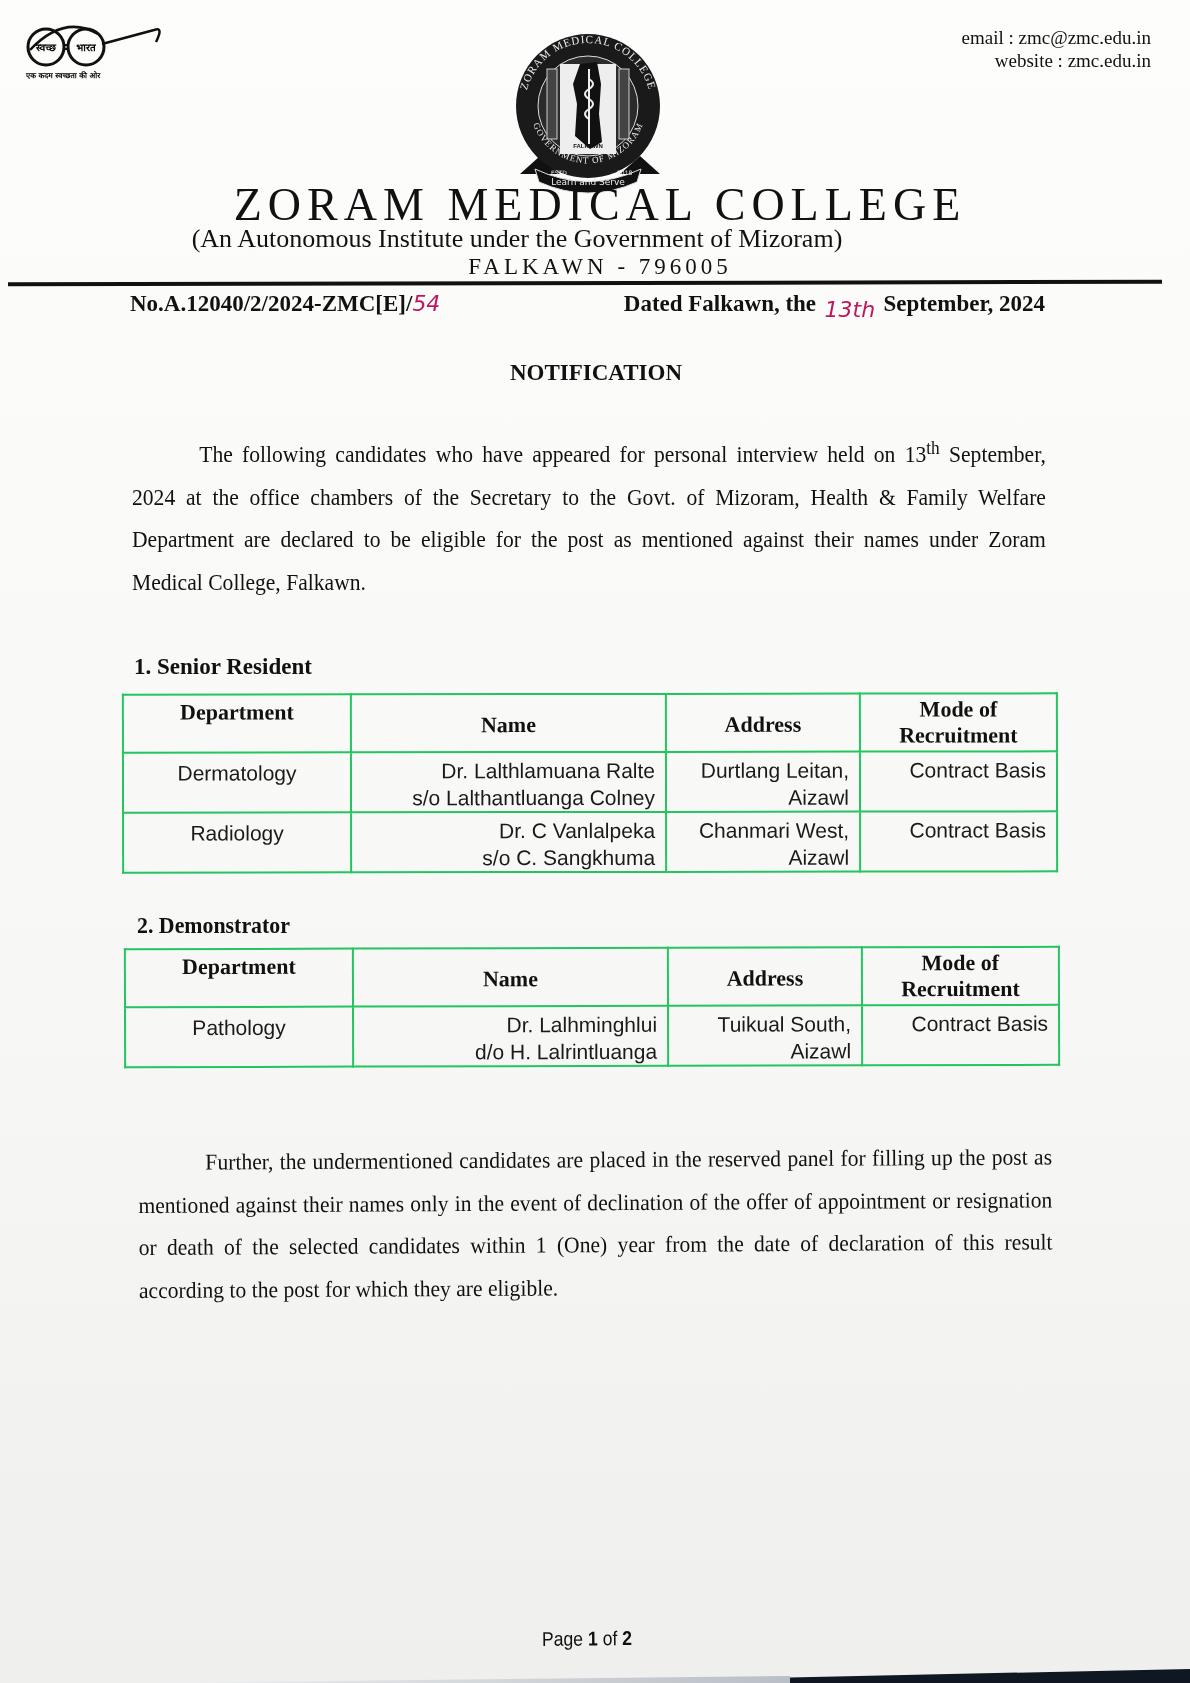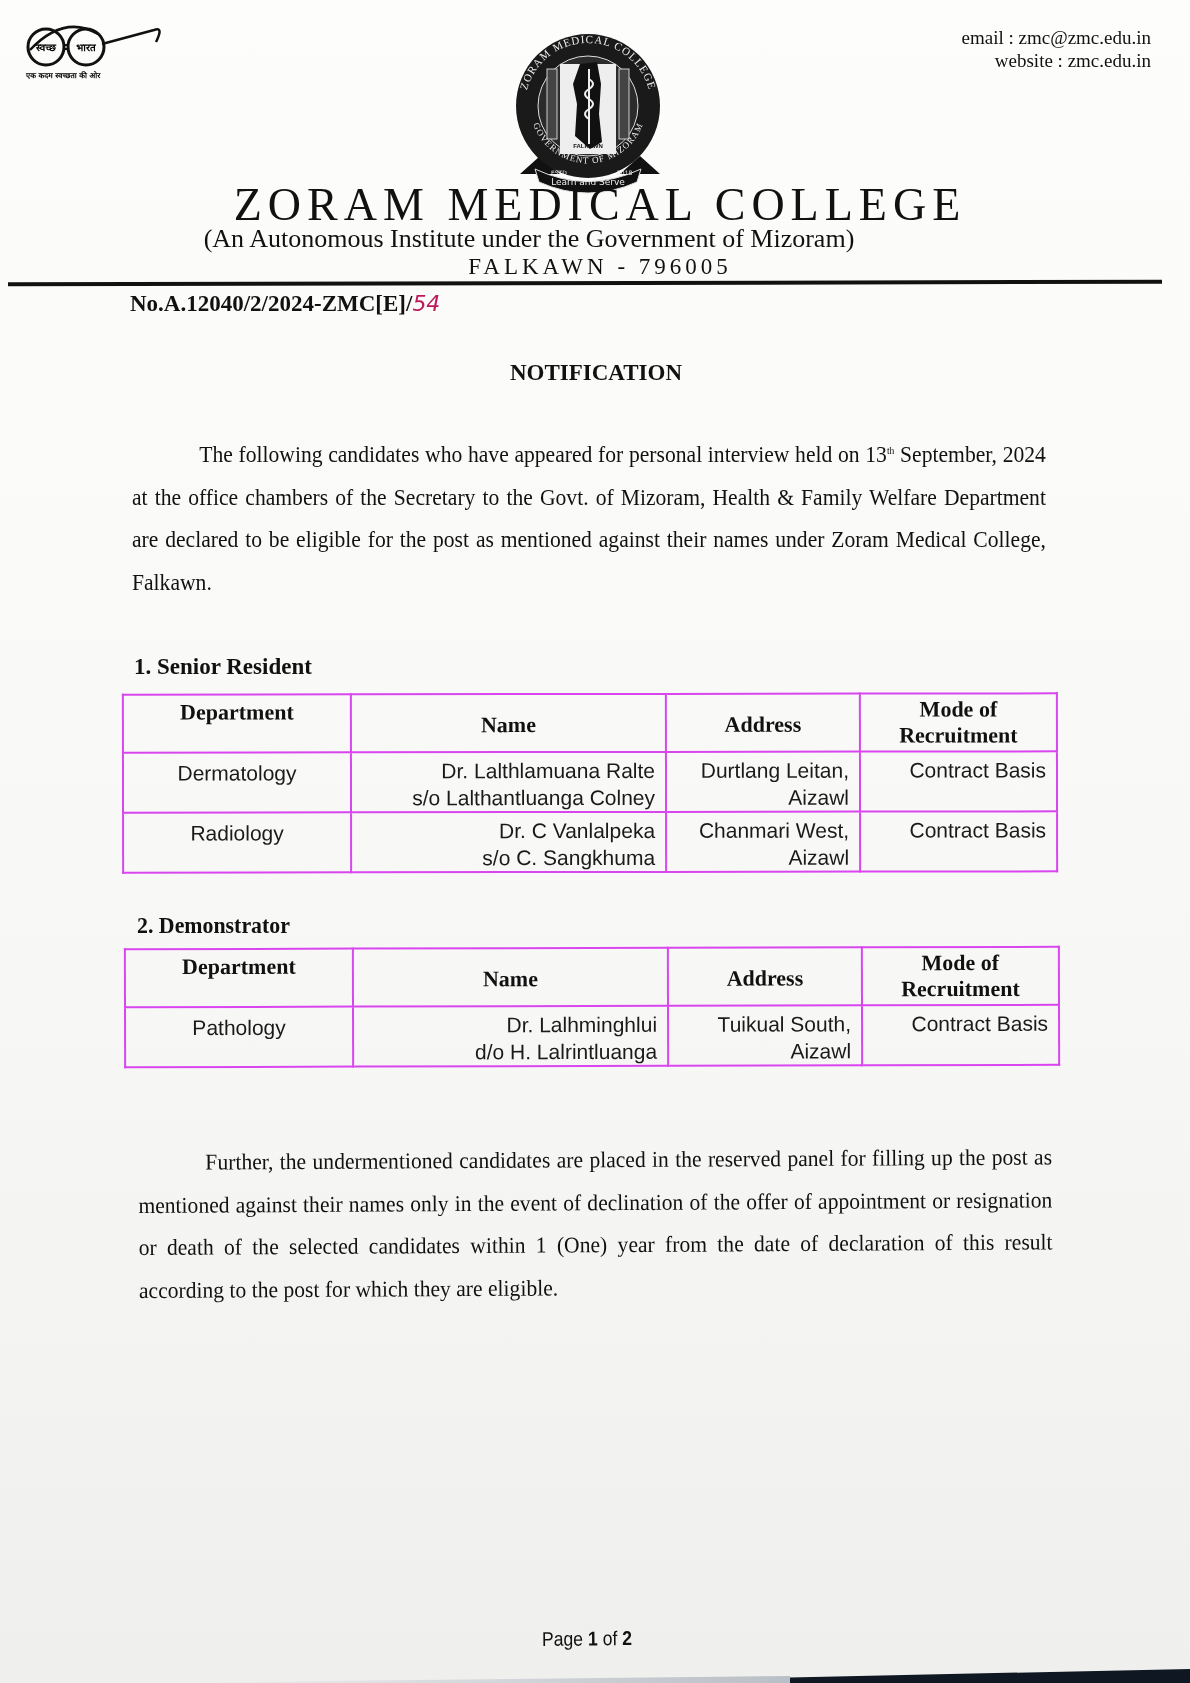--- a/index.html
+++ b/index.html
@@ -27,21 +27,21 @@
   
   .swachh { position: absolute; left: 24px; top: 20px; width: 150px; height: 70px; }
   .contact { position: absolute; right: 39px; top: 26px; text-align: right; font-size: 19px; line-height: 23px; margin-left: 34px; }
   .seal { position: absolute; left: 505px; top: 24px; width: 170px; height: 170px; }
   .college-name {
     position: absolute; left: 0; width: 1190px; top: 180px; text-align: center;
     font-size: 46px; letter-spacing: 6px; line-height: 50px; padding-left: 10px; box-sizing: border-box;
   }
   .college-sub {
     position: absolute; left: 0; width: 1024px; top: 224px; text-align: center;
-    font-size: 26px; line-height: 30px; padding-left: 10px; box-sizing: border-box; margin-left: 12px;
+    font-size: 26px; line-height: 30px; padding-left: 10px; box-sizing: border-box;
   }
   .college-addr {
     position: absolute; left: 0; width: 1190px; top: 254px; text-align: center;
     font-size: 23px; letter-spacing: 4px; line-height: 26px; padding-left: 10px; box-sizing: border-box;
   }
   .rule { position: absolute; left: 8px; width: 1154px; top: 281px; height: 4px; background: #111; transform: rotate(-0.12deg); }
 
   .ref-line {
     position: absolute; left: 130px; width: 915px; top: 290px;
     display: flex; justify-content: space-between; align-items: baseline;
@@ -52,33 +52,33 @@
 
   .title { position: absolute; left: 0; width: 1190px; top: 360px; text-align: center; font-weight: bold; font-size: 23px; padding-left: 2px; box-sizing: border-box; }
 
   .para {
     position: absolute; left: 132px; width: 914px;
     font-size: 22.5px; line-height: 42.5px; text-align: justify;
     font-family: "Liberation Serif", serif;
     transform: scaleX(0.96); transform-origin: left top;
   }
   .para p { margin: 0; text-indent: 70px; }
-  .para sup { font-size: 10px; line-height: 0; }
+  .para sup { font-size: 18px; line-height: 0; }
   .para1 { top: 434px; width: 952px; }
   .para2 { top: 1142px; left: 138px; width: 952px; transform: rotate(-0.35deg) scaleX(0.96); }
 
   .section-title { position: absolute; font-weight: bold; font-size: 23px; }
   .sec1 { left: 134px; top: 654px; }
   .sec2 { left: 137px; top: 913px; transform: scaleX(0.95); transform-origin: left; }
 
   table.list {
     position: absolute; border-collapse: collapse; table-layout: fixed;
     font-family: "Liberation Sans", sans-serif;
   }
-  table.list td, table.list th { border: 2px solid #d946ef; vertical-align: top; }
+  table.list td, table.list th { border: 2px solid #22c55e; vertical-align: top; }
   table.list th { font-family: "Liberation Serif", serif; font-weight: bold; font-size: 22px; text-align: center; line-height: 26px; }
   table.list td { font-size: 21px; line-height: 27px; padding: 4px 10px 0 10px; color: #1a1a1a; text-align: right; }
   table.list td.dept { text-align: center; padding-top: 6px; margin-top: 8px; }
   .tbl1 { left: 122px; top: 693px; width: 934px; transform: rotate(-0.08deg); }
   .tbl2 { left: 124px; top: 947px; width: 931px; transform: rotate(-0.15deg); }
   .c1 { width: 228px; } .c2 { width: 315px; } .c3 { width: 194px; } .c4 { width: 197px; }
   th.h-top { vertical-align: top !important; padding-top: 4px; }
   th.h-mid { vertical-align: middle !important; padding-top: 4px; }
   th.h-mode { padding: 2px 0 0 0; }
   tr.head { height: 58px; }
@@ -143,20 +143,25 @@
 
 <div class="college-name">ZORAM MEDICAL COLLEGE</div>
 <div class="college-sub">(An Autonomous Institute under the Government of Mizoram)</div>
 <div class="college-addr">FALKAWN - 796005</div>
 <div class="rule"></div>
 
 <div class="ref-line">
   <span>
     <span>No.A.12040/2/2024-ZMC[E]/</span><span class="hand">54</span>
   </span>
+  <span>
+    <span>Dated Falkawn, the</span>
+    <span class="hand hand-day">13th</span>
+    <span>September, 2024</span>
+  </span>
 </div>
 
 <div class="title">NOTIFICATION</div>
 
 <div class="para para1">
   <p><span>The following candidates who have appeared for personal interview held on 13</span><sup>th</sup><span> September, 2024 at the office chambers of the Secretary to the Govt. of Mizoram, Health &amp; Family Welfare Department are declared to be eligible for the post as mentioned against their names under Zoram Medical College, Falkawn.</span></p>
 </div>
 
 <div class="section-title sec1">1. Senior Resident</div>
 <table class="list tbl1">

